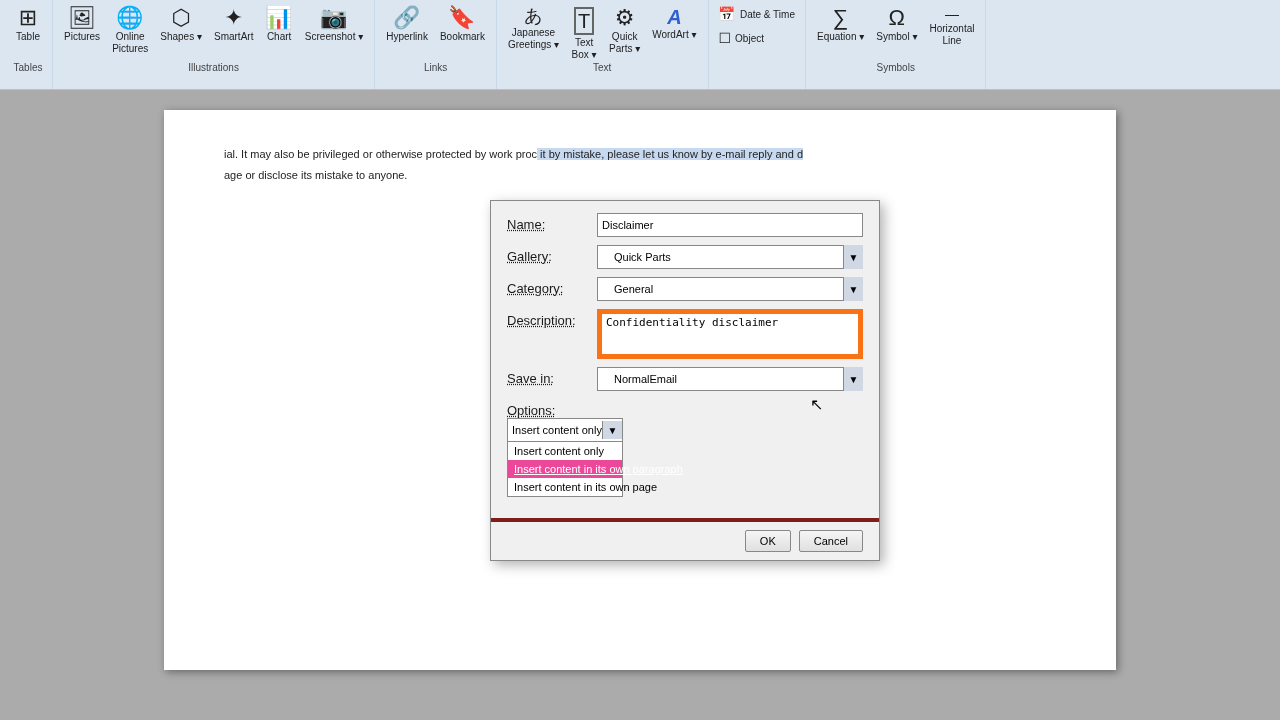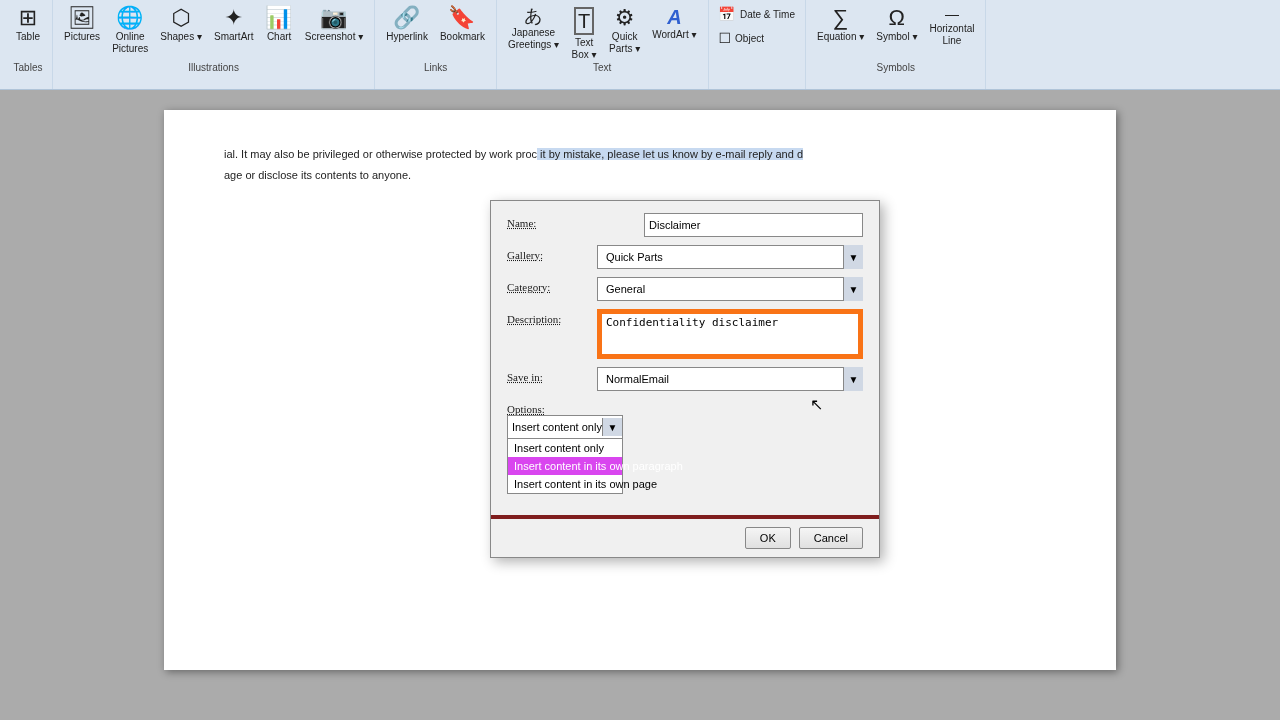--- a/index.html
+++ b/index.html
@@ -166,38 +166,36 @@
     }
 
     .form-row {
       display: flex;
       align-items: flex-start;
       margin-bottom: 8px;
     }
 
     .form-label {
       width: 90px;
-      font-size: 11px;
+      font-size: 13px;
       color: #1a1a1a;
       padding-top: 4px;
       text-decoration: underline;
       text-decoration-style: dotted;
       flex-shrink: 0;
-      font-family: Liberation Serif, serif;
     }
 
     .form-control {
       flex: 1;
       height: 24px;
       border: 1px solid #888;
       background: white;
       padding: 0 4px;
       font-size: 11px;
       outline: none;
-      margin-left: 47px;
     }
 
     .form-control-desc {
       flex: 1;
       height: 50px;
       border: 5px solid #f97316;
       background: white;
       padding: 2px 4px;
       font-size: 11px;
       outline: none;
@@ -208,21 +206,21 @@
       flex: 1;
       position: relative;
       height: 24px;
     }
 
     .form-select {
       width: 100%;
       height: 24px;
       border: 1px solid #888;
       background: white;
-      padding: 2px 20px 2px 8px;
+      padding: 2px 20px 2px 16px;
       font-size: 11px;
       appearance: none;
       outline: none;
     }
 
     .select-arrow {
       position: absolute;
       right: 0;
       top: 0;
       width: 20px;
@@ -267,22 +265,23 @@
     }
 
     .options-list-item {
       padding: 3px 6px;
       font-size: 11px;
       cursor: pointer;
       white-space: nowrap;
     }
 
     .options-list-item.selected {
-      background: #d946ef;
+      background: #ec4899;
       color: white;
+      text-decoration: underline;
     }
 
     .dialog-footer {
       display: flex;
       justify-content: flex-end;
       padding: 8px 16px;
       gap: 8px;
       border-top: 4px solid #7f1d1d;
     }
 
@@ -405,21 +404,21 @@
       </div>
     </div>
     <span class="ribbon-group-label">Symbols</span>
   </div>
 </div>
 
 <div class="doc-area">
   <div class="doc-page">
     <div class="doc-text">
       <p><span>ial. It may also be privileged or otherwise protected by work proc</span><span class="doc-highlight"> it by mistake, please let us know by e-mail reply and d</span></p>
-      <p style="margin-top: 4px;"><span>age or disclose its contents to anyone.</span></p>
+      <p style="margin-top: 4px;"><span>age or disclose its mistake to anyone.</span></p>
     </div>
   </div>
 
   <div class="dialog">
 
 
     <div class="dialog-body">
 
       <div class="form-row">
         <label class="form-label">Name:</label>

